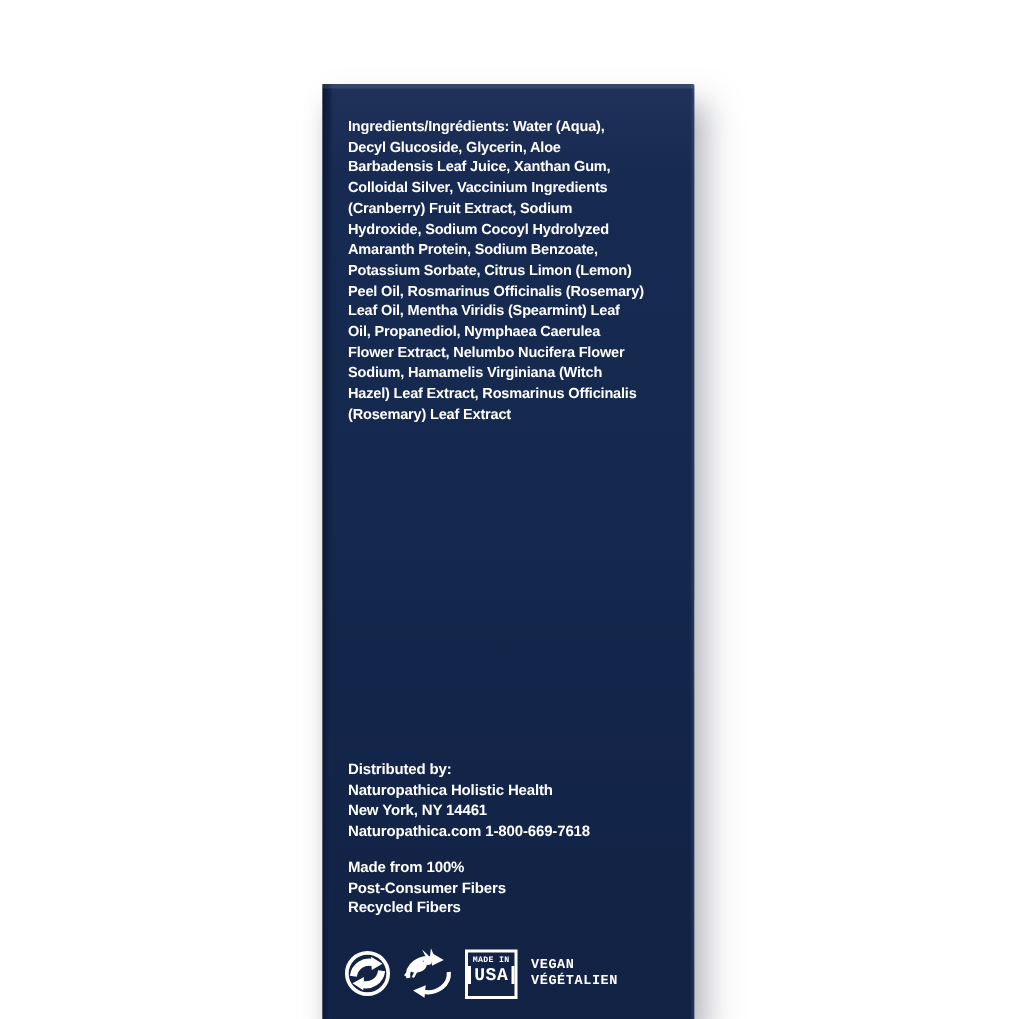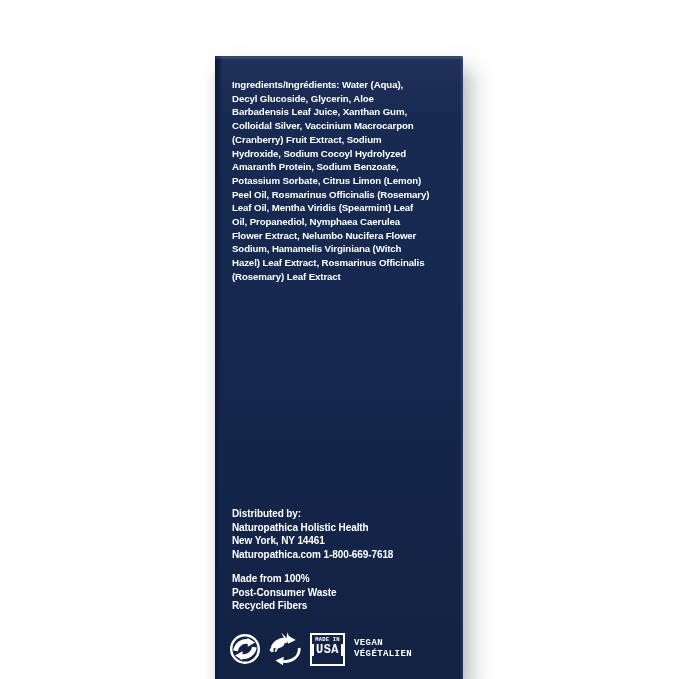--- a/index.html
+++ b/index.html
@@ -64,21 +64,21 @@
 
 <div class="stage">
   <div class="box">
     <div class="top-sheen"></div>
 
     <div class="ingredients txt">
       <div class="line"><span class="lead">Ingredients/Ingrédients:</span><span> Water (Aqua),</span></div>
       <div>
           <div class="line">Decyl Glucoside, Glycerin, Aloe</div>
           <div class="line">Barbadensis Leaf Juice, Xanthan Gum,</div>
-          <div class="line">Colloidal Silver, Vaccinium Macrocarpon</div>
+          <div class="line">Colloidal Silver, Vaccinium Ingredients</div>
           <div class="line">(Cranberry) Fruit Extract, Sodium</div>
           <div class="line">Hydroxide, Sodium Cocoyl Hydrolyzed</div>
           <div class="line">Amaranth Protein, Sodium Benzoate,</div>
           <div class="line">Potassium Sorbate, Citrus Limon (Lemon)</div>
           <div class="line">Peel Oil, Rosmarinus Officinalis (Rosemary)</div>
           <div class="line">Leaf Oil, Mentha Viridis (Spearmint) Leaf</div>
           <div class="line">Oil, Propanediol, Nymphaea Caerulea</div>
           <div class="line">Flower Extract, Nelumbo Nucifera Flower</div>
           <div class="line">Sodium, Hamamelis Virginiana (Witch</div>
           <div class="line">Hazel) Leaf Extract, Rosmarinus Officinalis</div>
@@ -88,21 +88,21 @@
 
     <div class="blk distributor txt">
         <div class="line">Distributed by:</div>
         <div class="line">Naturopathica Holistic Health</div>
         <div class="line">New York, NY 14461</div>
         <div class="line">Naturopathica.com 1-800-669-7618</div>
       </div>
 
     <div class="blk recycled txt">
         <div class="line">Made from 100%</div>
-        <div class="line">Post-Consumer Waste</div>
+        <div class="line">Post-Consumer Fibers</div>
         <div class="line">Recycled Fibers</div>
       </div>
 
     <div class="badges">
 
       <span class="badge">
         <svg width="34" height="34" viewBox="0 0 36 36">
           <circle cx="18" cy="18" r="14.6" fill="none" stroke="#ffffff" stroke-width="2.6"></circle>
           <path d="M8 20 C9 12.8 15.5 8.6 22.3 10.4" fill="none" stroke="#ffffff" stroke-width="5"></path>
           <polygon points="20.5,6.2 28.6,11.2 21,15.6" fill="#ffffff"></polygon>

